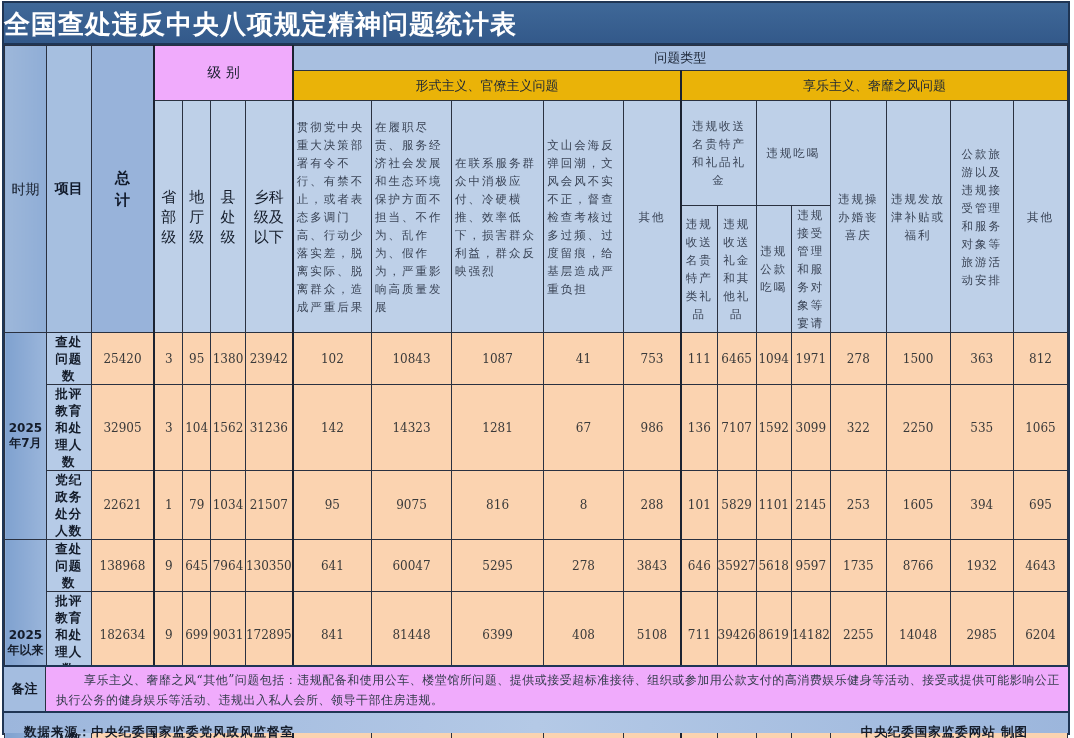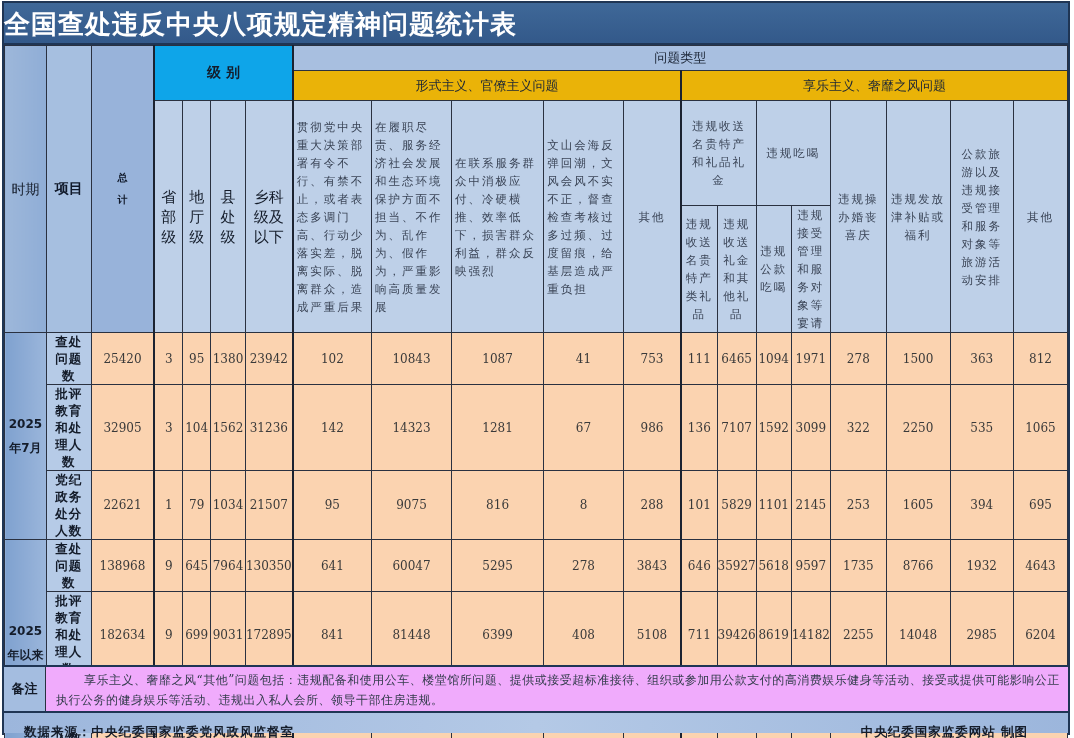--- a/index.html
+++ b/index.html
@@ -9,21 +9,21 @@
   .title { position: absolute; left: 0; top: 0; width: 1064px; height: 42px; background: linear-gradient(#3f6898, #33598a); color: #ffffff; font-family: "DejaVu Serif", "Liberation Serif", serif; font-weight: bold; font-size: 26px; text-align: left; line-height: 42px; letter-spacing: 1px; border-bottom: 2px solid #1f3554; }
   table.grid { position: absolute; left: 0; top: 42px; border-collapse: collapse; table-layout: fixed; }
   table.grid td { border: 1px solid #2a3140; text-align: center; vertical-align: middle; padding: 0; overflow: hidden; }
   .hd { background: #bed0e8; color: #1b2536; }
   .hd-dark { background: linear-gradient(90deg, #9db7da, #8fadd6); color: #10192a; font-weight: bold; font-size: 14px; }
   .hd-mid { background: #a8bfe0; font-size: 13px; color: #1b2536; }
   .hd-sub { background: #eab308; font-size: 13px; color: #1b2536; }
   .desc { font-family: "DejaVu Serif", "Liberation Serif", serif; font-size: 11.5px; line-height: 18px; color: #3a4456; letter-spacing: 2px; padding: 0 3px !important; text-align: left !important; word-break: break-all; }
   .desc.c { text-align: center !important; }
   .vert { font-size: 15px; font-weight: normal; line-height: 20px; color: #141c2a; }
-  .period { background: linear-gradient(90deg, #7fa1cf, #9bb6db); font-weight: bold; font-size: 12px; line-height: 24px; color: #141c2a; }
+  .period { background: linear-gradient(90deg, #7fa1cf, #9bb6db); font-weight: bold; font-size: 12px; line-height: 15px; color: #141c2a; }
   .item { background: #b6cbe7; font-weight: bold; font-size: 12.5px; line-height: 17px; color: #141c2a; letter-spacing: 1px; }
   .num { background: #fbd3b0; font-family: "DejaVu Serif", "Liberation Serif", serif; font-size: 12px; color: #3a3a3a; }
   .thick-l { border-left: 2px solid #1b2230 !important; }
   .note-wrap { position: absolute; left: 0; top: 662px; width: 1064px; height: 46px; border-top: 2px solid #1f3554; display: flex; background: #f0abfc; }
   .note-label { width: 42px; border-right: 1px solid #2a3140; display: flex; align-items: center; justify-content: center; font-weight: bold; font-size: 13px; color: #141c2a; background: #a4bde0; }
   .note-text { flex: 1; padding: 3px 6px 0 10px; font-family: "DejaVu Serif", "Liberation Serif", serif; font-size: 12px; line-height: 20px; color: #333c4c; text-indent: 28px; letter-spacing: 0.5px; }
   .footer { position: absolute; left: 0; top: 708px; width: 1064px; height: 22px; border-top: 2px solid #1f3554; background: linear-gradient(90deg, #9cb6dc, #b4c9e6 50%, #9cb6dc); display: flex; justify-content: space-between; align-items: center; padding: 18px 40px 0 20px; font-weight: bold; font-size: 12.5px; color: #141c2a; letter-spacing: 1px; }
 </style>
 </head>
 <body>
@@ -53,23 +53,23 @@
         <col style="width:65px">
         <col style="width:64px">
         <col style="width:55px">
     </colgroup>
 
     <tbody>
         <tr style="height:25px">
       <td rowspan="4" class="hd-dark vert"><span style="font-size:14px">时期</span></td>
       <td rowspan="4" class="hd-dark" style="background:#a6bfe0"><span>项目</span></td>
       <td rowspan="4" class="hd-dark" style="background:#98b3da">
-            <div style="width:16px;margin:4px auto;line-height:22px;font-size:10px">总计</div>
-          </td>
-      <td rowspan="2" colspan="4" class="hd-dark thick-l" style="background:#0ea5e9;font-weight:bold;color:#141c2a"><span>级 别</span></td>
+            <div style="width:16px;margin:4px auto;line-height:22px;font-size:15px">总计</div>
+          </td>
+      <td rowspan="2" colspan="4" class="hd-dark thick-l" style="background:#f0abfc;font-weight:normal;color:#141c2a"><span>级 别</span></td>
       <td colspan="13" class="hd-mid thick-l"><span>问题类型</span></td>
     </tr>
 
     <tr style="height:30px">
       <td colspan="5" class="hd-sub thick-l"><span>形式主义、官僚主义问题</span></td>
       <td colspan="8" class="hd-sub thick-l"><span>享乐主义、奢靡之风问题</span></td>
     </tr>
 
     <tr style="height:105px">
       <td rowspan="2" class="hd vert thick-l">

